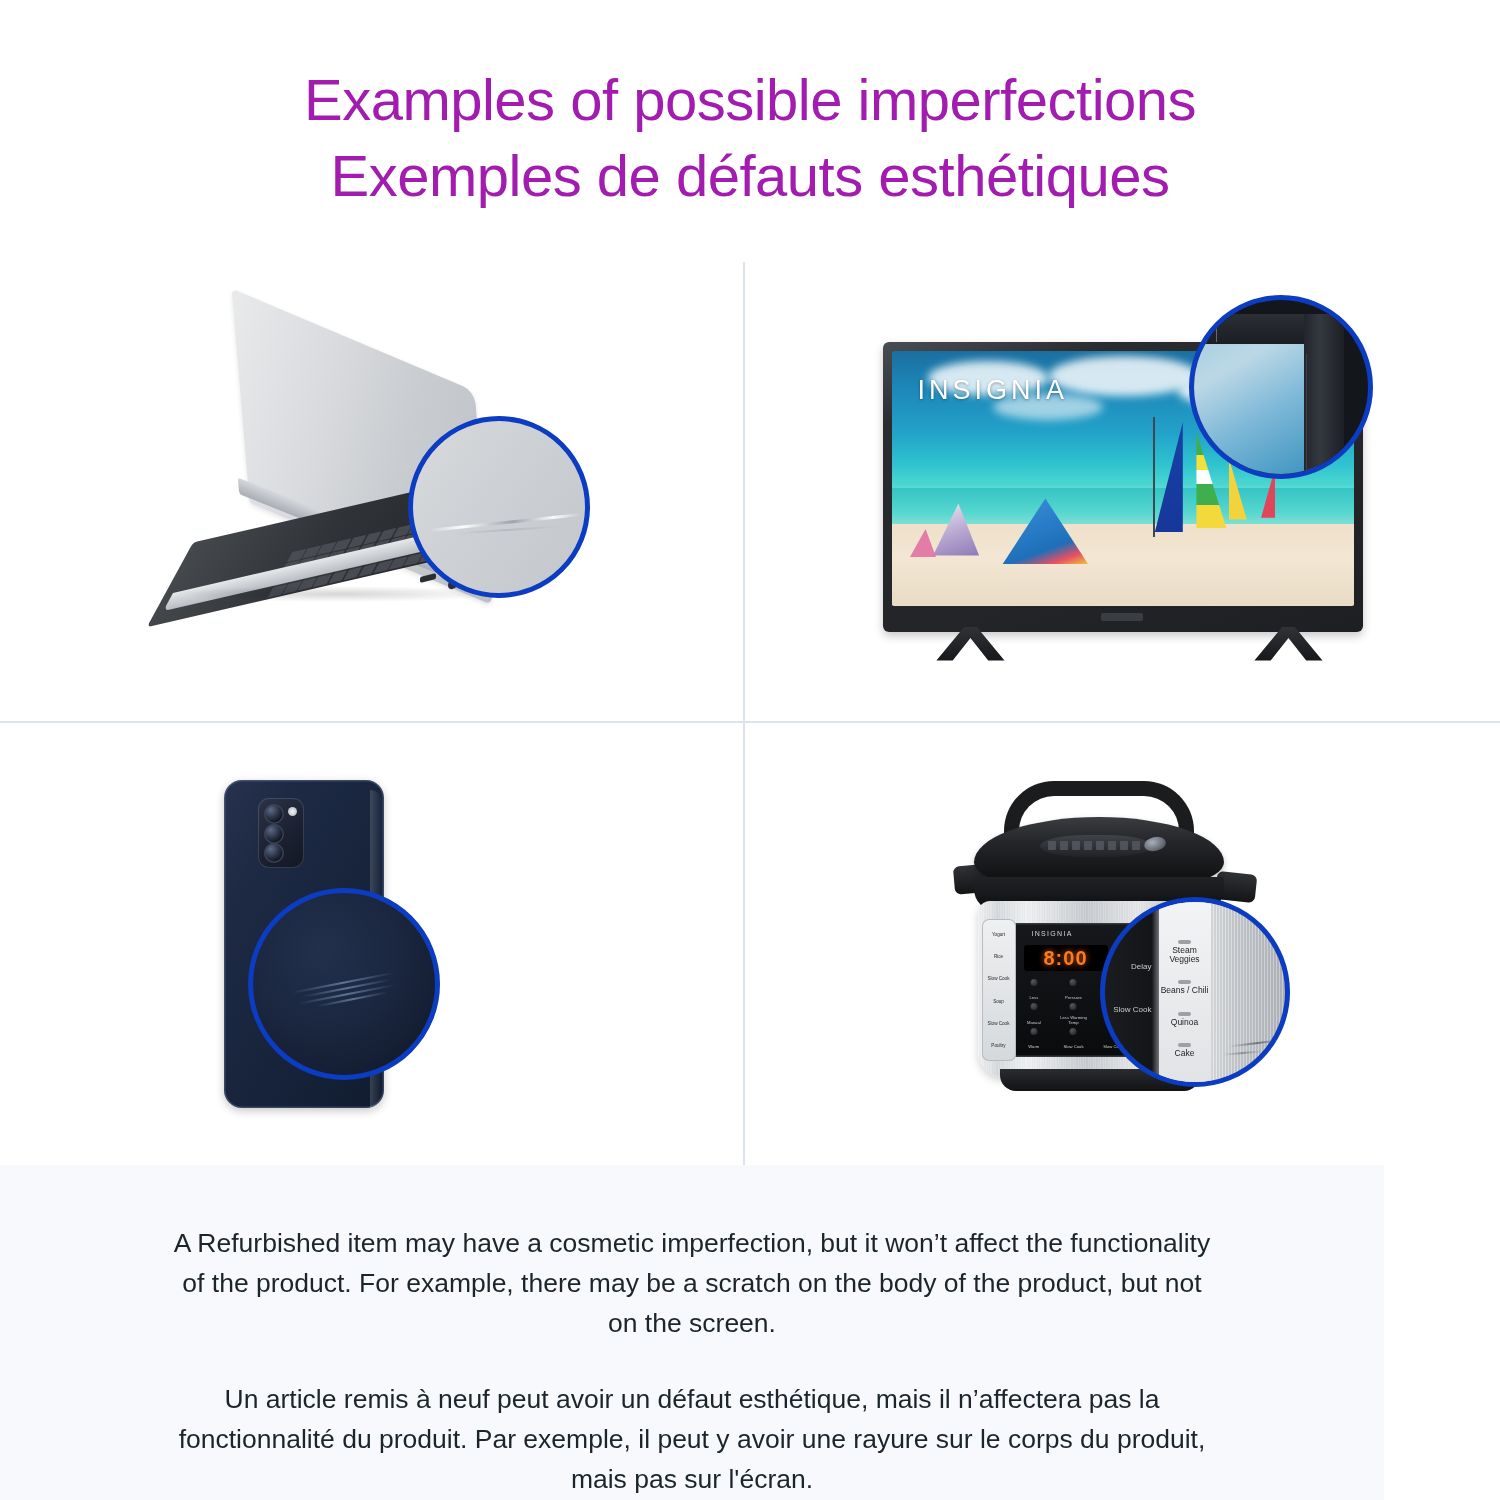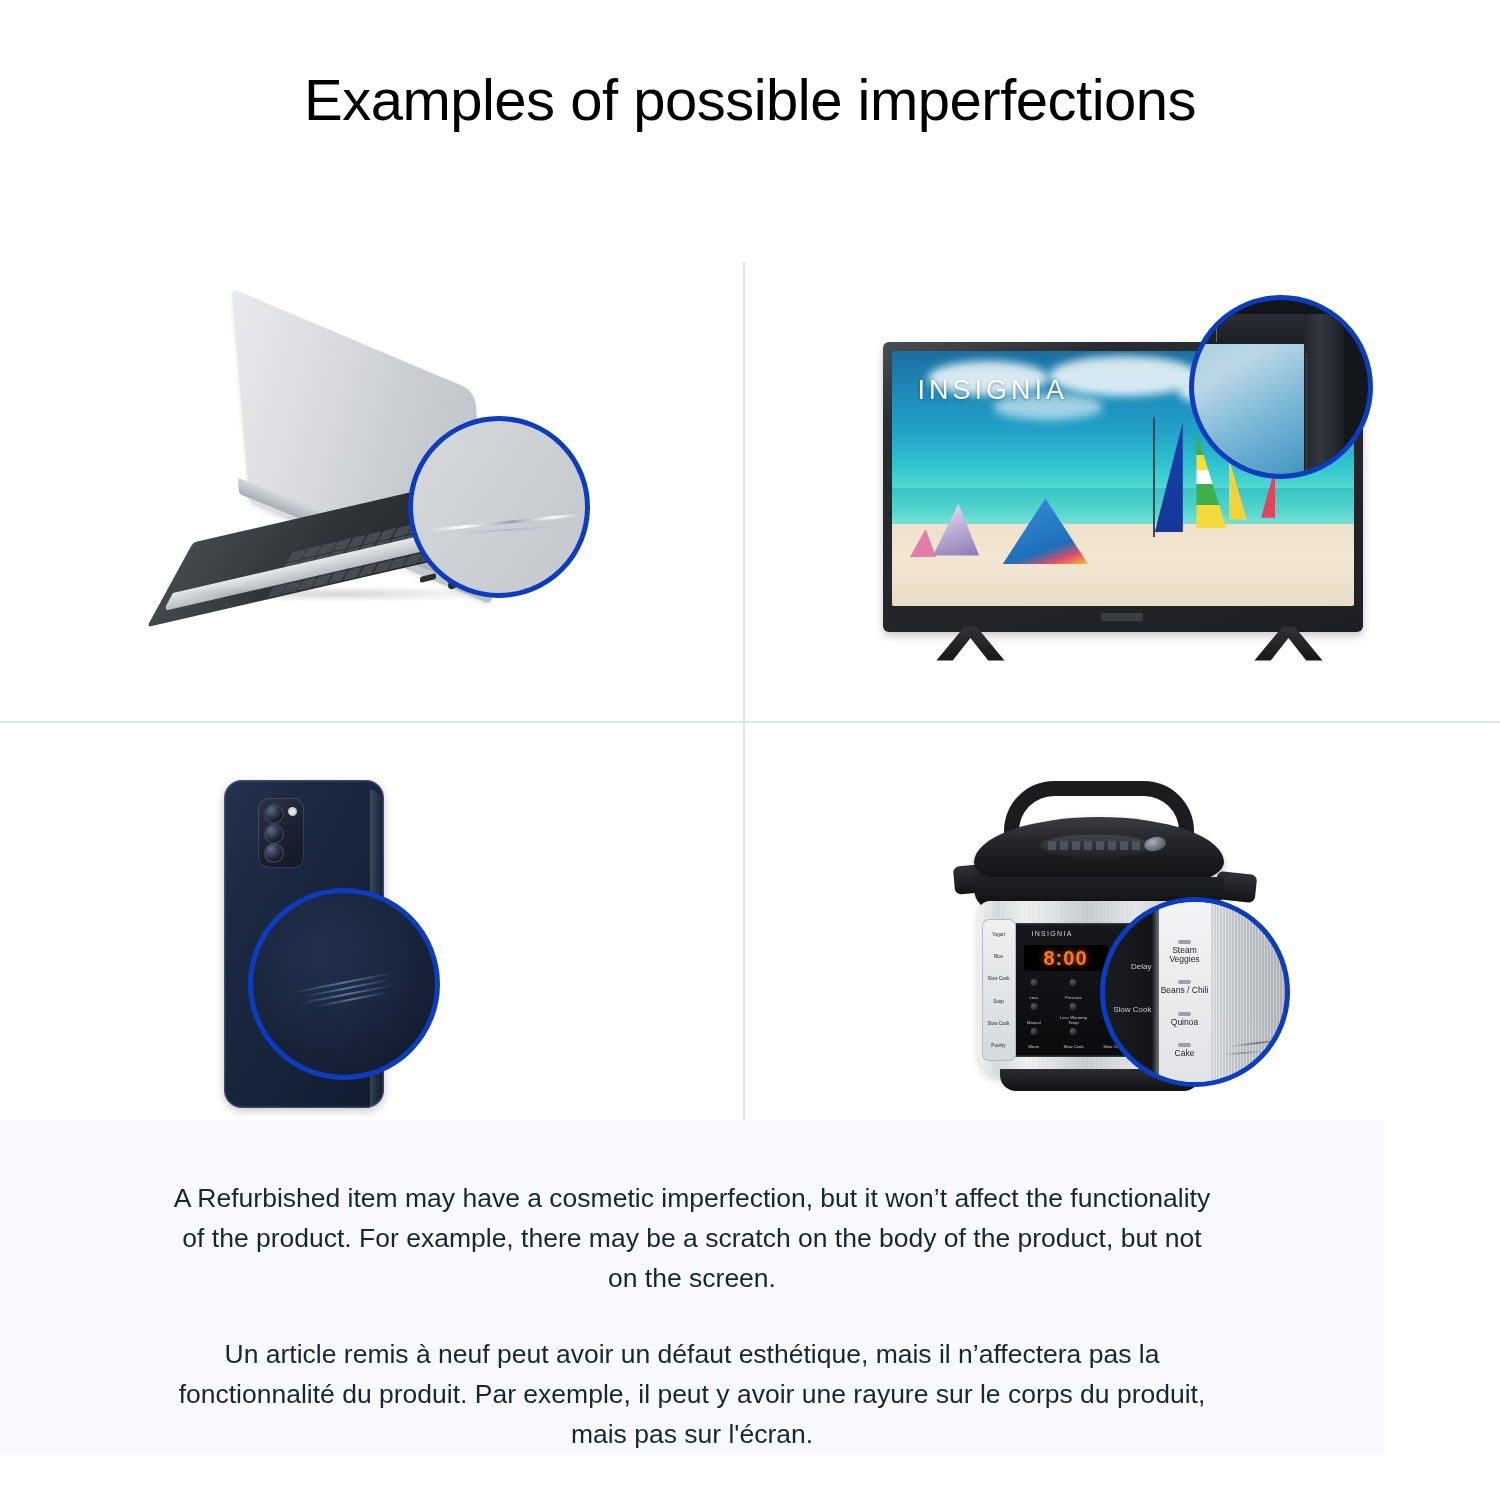--- a/index.html
+++ b/index.html
@@ -14,21 +14,21 @@
   .page { position: relative; width: 1500px; height: 1500px; background: #fff; }
 
   
   .header {
     position: absolute; top: 0; left: 0; width: 1500px; height: 262px;
     display: flex; flex-direction: column;
     align-items: center; justify-content: flex-start;
     padding-top: 62px;
   }
   .title-line {
-    color: #000000;
+    color: #a21caf;
     font-size: 58px;
     font-weight: 400;
     letter-spacing: -0.5px;
     line-height: 76px;
     white-space: nowrap;
   }
 
   
   .grid {
     position: absolute; top: 262px; left: 0;
@@ -443,21 +443,21 @@
   .mag-scratch2 {
     position: absolute; left: 118px; top: 150px;
     width: 40px; height: 1.5px;
     background: linear-gradient(90deg, rgba(0,0,0,0), rgba(90,95,102,.5), rgba(0,0,0,0));
     transform: rotate(-5deg);
     z-index: 5;
   }
 
   
   .footer {
-    position: absolute; top: 1120px; left: 0;
+    position: absolute; top: 1165px; left: 0;
     width: 1384px; height: 335px;
     background: #f7f9fc;
     display: flex; flex-direction: column;
     align-items: center; justify-content: flex-start;
     padding: 58px 170px 0 170px;
   }
   .footer p {
     color: #1d252c;
     font-size: 26.5px;
     line-height: 40px;
@@ -466,20 +466,21 @@
   }
   .footer p + p { margin-top: 36px; }
 </style>
 </head>
 <body>
 
 <div class="page">
 
   <div class="header">
     <div class="title-line">Examples of possible imperfections</div>
+    <div class="title-line">Exemples de défauts esthétiques</div>
   </div>
 
   <div class="grid">
 
     <div class="cell b-right b-bottom">
       <div class="stage laptop-stage">
         <div class="lt-lid-edge"></div>
         <div class="lt-lid">
           <div class="lt-logo"></div>
         </div>

